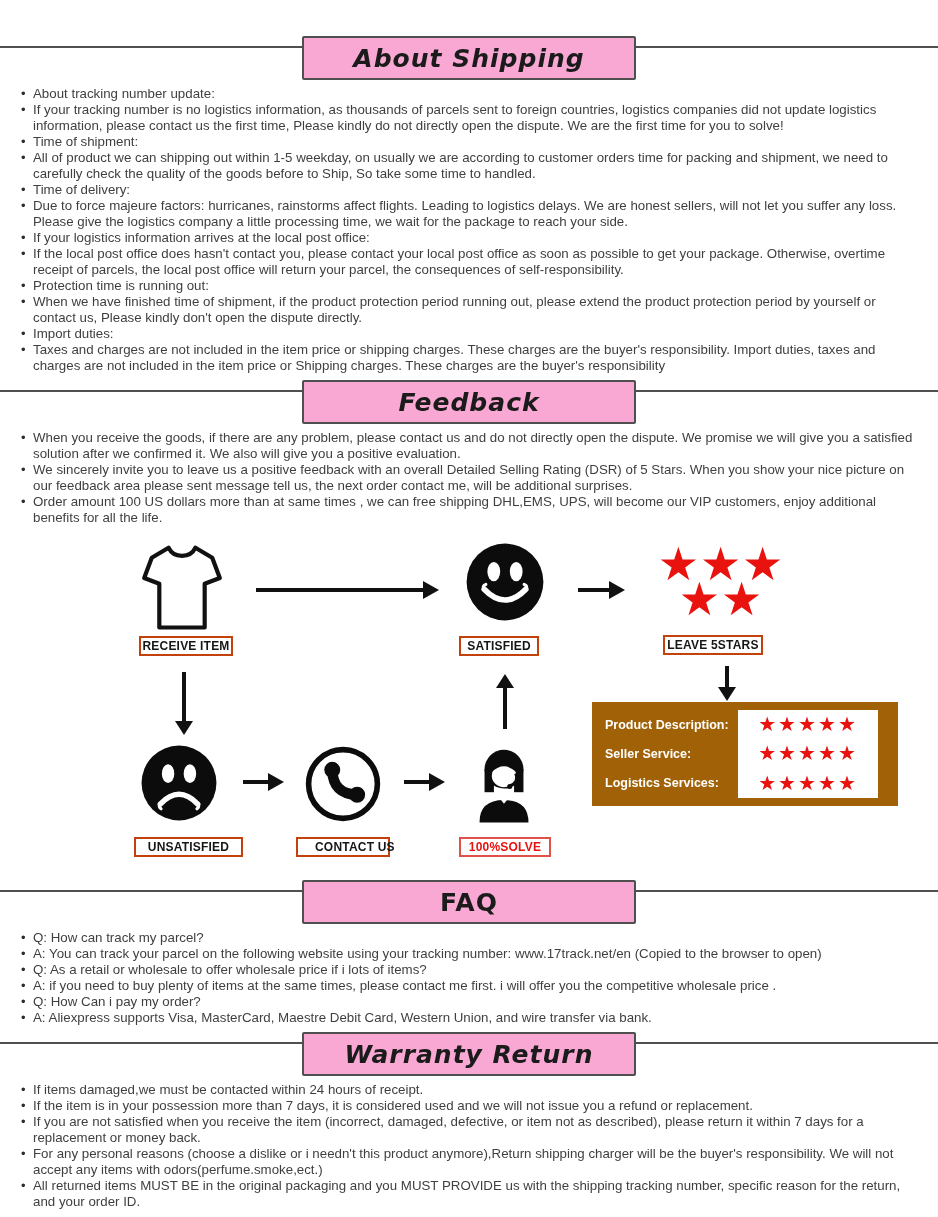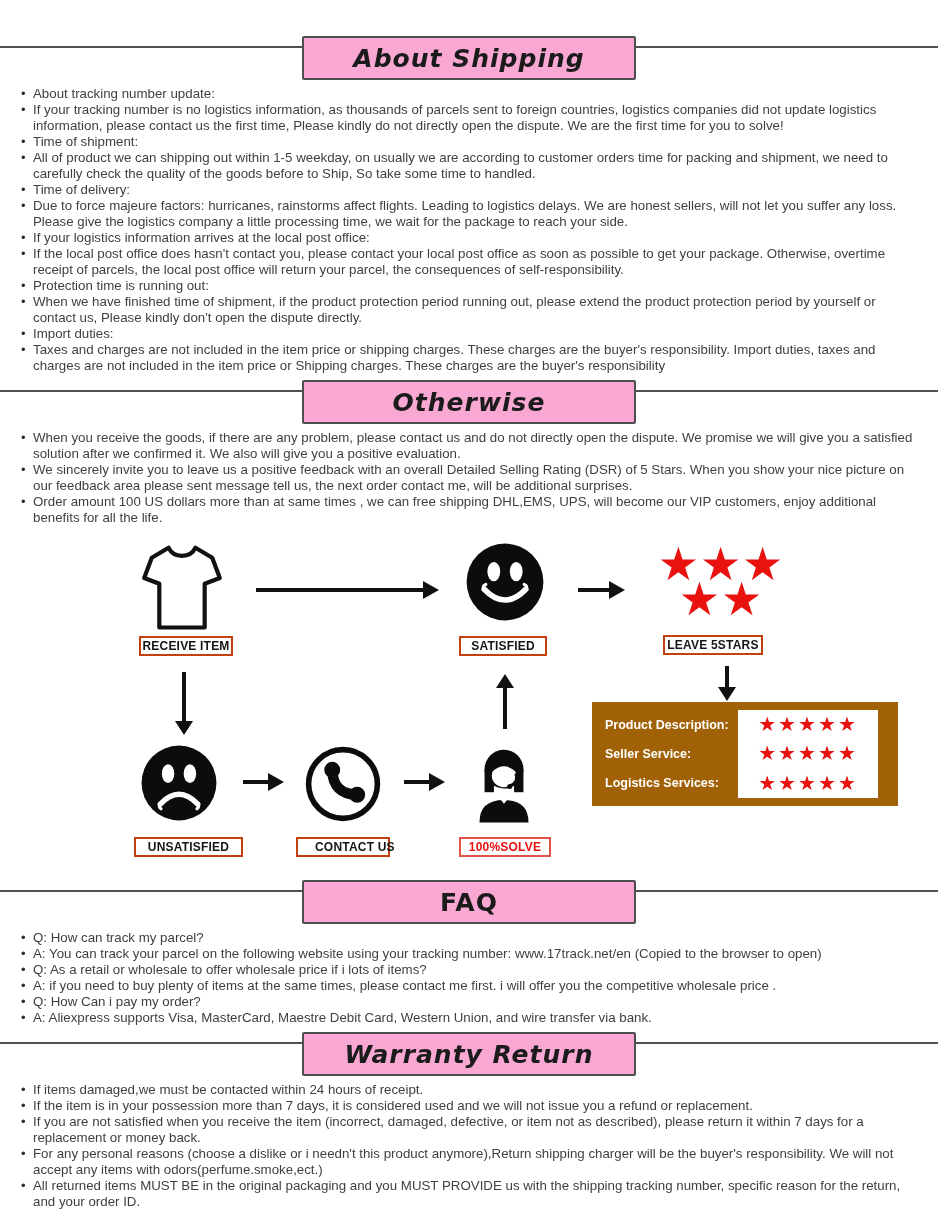--- a/index.html
+++ b/index.html
@@ -95,21 +95,21 @@
     <li>If the local post office does hasn't contact you, please contact your local post office as soon as possible to get your package. Otherwise, overtime receipt of parcels, the local post office will return your parcel, the consequences of self-responsibility.</li>
     <li>Protection time is running out:</li>
     <li>When we have finished time of shipment, if the product protection period running out, please extend the product protection period by yourself or contact us, Please kindly don't open the dispute directly.</li>
     <li>Import duties:</li>
     <li>Taxes and charges are not included in the item price or shipping charges. These charges are the buyer's responsibility. Import duties, taxes and charges are not included in the item price or Shipping charges. These charges are the buyer's responsibility</li>
   </ul>
 
   <div class="banner-wrap">
     <div class="banner-line"></div>
     <div class="banner-box">
-      <span class="banner-title">Otherwise</span>
+      <span class="banner-title">Feedback</span>
     </div>
   </div>
   <ul class="bullets">
     <li>When you receive the goods, if there are any problem, please contact us and do not directly open the dispute. We promise we will give you a satisfied solution after we confirmed it. We also will give you a positive evaluation.</li>
     <li>We sincerely invite you to leave us a positive feedback with an overall Detailed Selling Rating (DSR) of 5 Stars. When you show your nice picture on our feedback area please sent message tell us, the next order contact me, will be additional surprises.</li>
     <li>Order amount 100 US dollars more than at same times , we can free shipping DHL,EMS, UPS, will become our VIP customers, enjoy additional benefits for all the life.</li>
   </ul>
 
   <div class="diagram">
 
@@ -121,21 +121,21 @@
     <div class="arrow-h" style="left:256px; top:56px; width:168px;"></div>
 
     <svg class="abs" style="left:465px; top:10px;" width="80" height="80" viewBox="0 0 100 100">
       <circle cx="50" cy="50" r="48" fill="#0c0c0c"></circle>
       <ellipse cx="36" cy="37" rx="8" ry="12" fill="#ffffff"></ellipse>
       <ellipse cx="64" cy="37" rx="8" ry="12" fill="#ffffff"></ellipse>
       <path d="M24 59 Q50 86 76 59" stroke="#ffffff" stroke-width="7" fill="none" stroke-linecap="round"></path>
       <path d="M24 59 q-3 -4 2 -6" stroke="#ffffff" stroke-width="4" fill="none" stroke-linecap="round"></path>
       <path d="M76 59 q3 -4 -2 -6" stroke="#ffffff" stroke-width="4" fill="none" stroke-linecap="round"></path>
     </svg>
-    <div class="dlabel" style="left:459px; top:104px; width:88px;">SATISFIED</div>
+    <div class="dlabel" style="left:459px; top:104px; width:80px;">SATISFIED</div>
 
     <div class="arrow-h" style="left:578px; top:56px; width:32px;"></div>
 
     <div class="stars-big abs" style="left:653px; top:12px; width:136px;">
       <div>★★★</div>
       <div class="row2">★★</div>
     </div>
     <div class="dlabel" style="left:663px; top:103px; width:100px;">LEAVE 5STARS</div>
 
     <div class="arrow-v down" style="left:182px; top:140px; height:50px;"></div>

